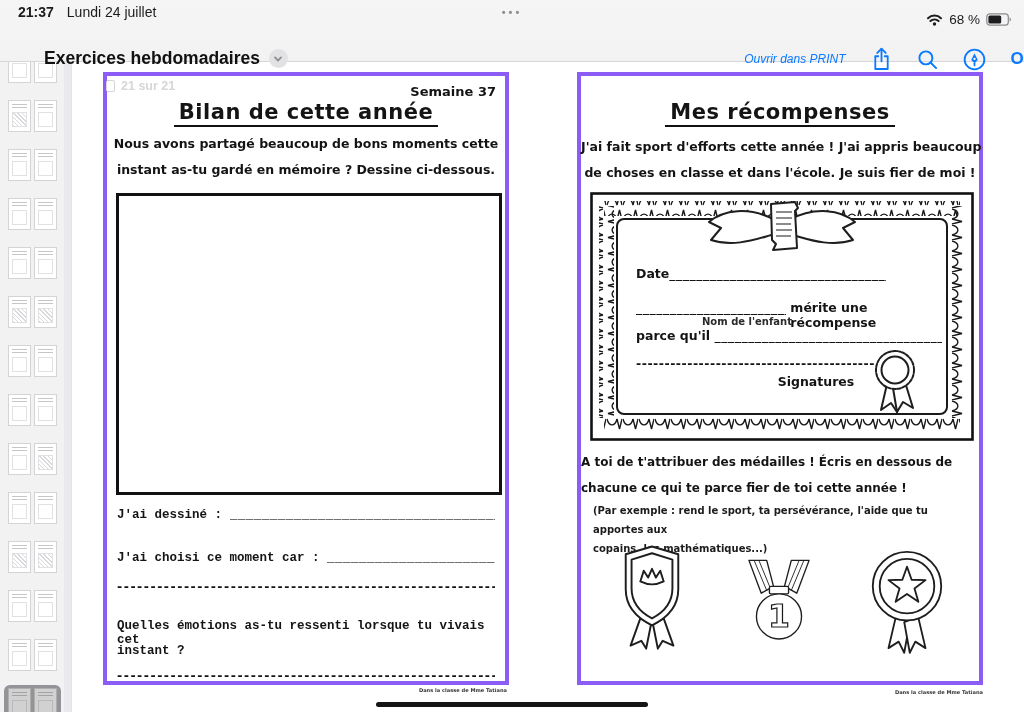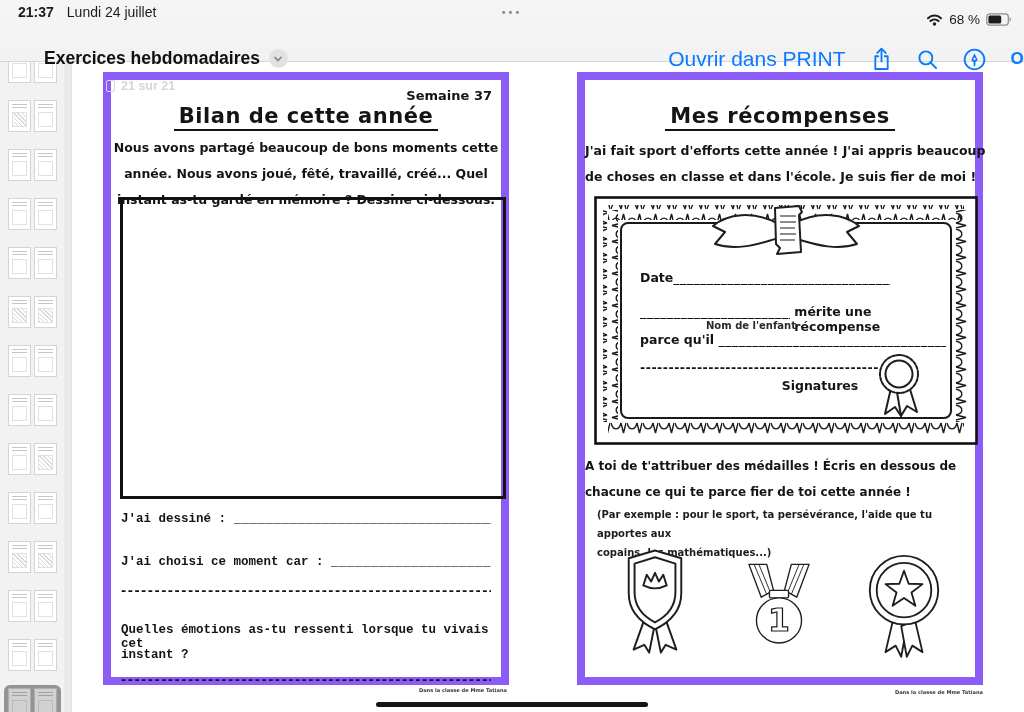--- a/index.html
+++ b/index.html
@@ -16,21 +16,21 @@
                font-size:11px; letter-spacing:3px; font-weight:700; }
   .sb-right { position:absolute; right:12px; top:4px; display:flex; gap:6px; align-items:center;margin-top:8px; }
   .sb-batt-label { font-size:13.5px; }
 
   .toolbar { position:absolute; left:0; top:40px; width:100%; height:38px;margin-left:28px; }
   .tb-title-wrap { position:absolute; left:16px; top:8px; display:flex; align-items:center; gap:9px; }
   .tb-title { font-size:17.5px; font-weight:700; color:#111; }
   .tb-chevbtn { width:19px; height:19px; border-radius:50%; background:#e2e2e5;
                 display:flex; align-items:center; justify-content:center; }
   .tb-right { position:absolute; right:16px; top:0; height:38px; display:flex; align-items:center; gap:25px; }
-  .tb-link { color:#0a7aff; font-size:21px; }
+  .tb-link { color:#0a7aff; font-size:12px;font-style:italic; }
   .tb-ok { color:#0a7aff; font-size:17px; font-weight:700; }
   .tb-iconbtn { display:flex; align-items:center; justify-content:center; }
 
   
   .sidebar { position:absolute; left:0; top:62px; width:72px; height:650px; background:#f2f2f3;
              border-right:1px solid #e3e3e5; overflow:hidden; z-index:20; }
   .sb-track { position:absolute; right:0; top:0; width:7px; height:100%; background:#eaeaec; }
   .thumbs { position:absolute; left:0; top:-14px; width:65px; display:flex; flex-direction:column;
             gap:11px; align-items:center; }
   .thumb-row { display:flex; gap:3px; padding:3px 4px; border-radius:6px; }
@@ -39,21 +39,21 @@
                    background:repeating-linear-gradient(to bottom,#c6c6c8 0 1px,transparent 1px 3px); }
   .thumb::after { content:""; position:absolute; left:3px; right:3px; top:11px; bottom:4px;
                   border:1px solid #e1e1e3; }
   .thumb.art::after { background:repeating-linear-gradient(45deg,#d9d9db 0 1px,transparent 1px 3px); }
   .thumb-row.selected { background:#939398; }
   .thumb-row.selected .thumb { filter:brightness(0.82); }
 
   
   .main { position:absolute; left:72px; top:62px; width:952px; height:650px; background:#fff; }
 
-  .sheet { position:absolute; top:10px; width:406px; height:613px; border:8px solid #8b5cf6; background:#fff;
+  .sheet { position:absolute; top:10px; width:406px; height:613px; border:4px solid #8b5cf6; background:#fff;
            color:#141414; font-family:"DejaVu Sans", sans-serif; font-weight:700;padding-left:27px; }
   .sheet.left  { left:31px; }
   .sheet.right { left:505px; }
 
   .fade-indicator { position:absolute; left:34px; top:17px; display:flex; gap:6px; align-items:center;
                     color:#d6d6d8; font-size:12.5px; font-weight:700; z-index:5;
                     font-family:"Liberation Sans", sans-serif; }
   .fade-doc { width:9px; height:12px; border:1.5px solid #d6d6d8; border-radius:2px; }
 
   .week { position:absolute; top:8px; right:9px; font-size:13px; }
@@ -226,21 +226,20 @@
   <div class="fade-indicator">
     <span class="fade-doc"></span>
     <span>21 sur 21</span>
   </div>
 
   <div class="sheet left">
     <div class="week">Semaine 37</div>
     <div class="ws-title"><span>Bilan de cette année</span></div>
     <div class="intro">
       <div>Nous avons partagé beaucoup de bons moments cette</div>
-      <div>année. Nous avons joué, fêté, travaillé, créé... Quel</div>
       <div>instant as-tu gardé en mémoire ? Dessine ci-dessous.</div>
     </div>
     <div class="drawbox"></div>
 
     <div class="qline" style="top:432px">
       <span>J'ai dessiné :</span>&nbsp;
       <span class="blank">____________________________________________________________________</span>
     </div>
     <div class="qline" style="top:475px">
       <span>J'ai choisi ce moment car :</span>&nbsp;
@@ -318,21 +317,21 @@
         <span class="blank">------------------------------------------------------------------------------</span>
       </div>
       <div class="cert-text" style="left:168px; top:182px; width:116px; justify-content:center;">Signatures</div>
     </div>
 
     <div class="medals-text">
       <div>A toi de t'attribuer des médailles ! Écris en dessous de</div>
       <div>chacune ce qui te parce fier de toi cette année !</div>
     </div>
     <div class="medals-hint">
-      <div>(Par exemple : pour le sport, ta persévérance, l'aide que tu apportes aux</div>
+      <div>(Par exemple : rend le sport, ta persévérance, l'aide que tu apportes aux</div>
       <div>copains, les mathématiques...)</div>
     </div>
 
     <div class="medal-row">
 
       <svg width="72" height="115" viewBox="0 0 74 115">
         <path class="lineart" d="M25,78 L15,106 L26,101 L31,109 L36,84 Z"></path>
         <path class="lineart" d="M49,78 L59,106 L48,101 L43,109 L38,84 Z"></path>
         <path class="lineart" d="M37,4 L64,12 V48 Q64,72 37,85 Q10,72 10,48 V12 Z"></path>
         <path class="lineart" d="M37,11 L58,17.5 V47 Q58,67 37,78 Q16,67 16,47 V17.5 Z" stroke-width="1.6"></path>

